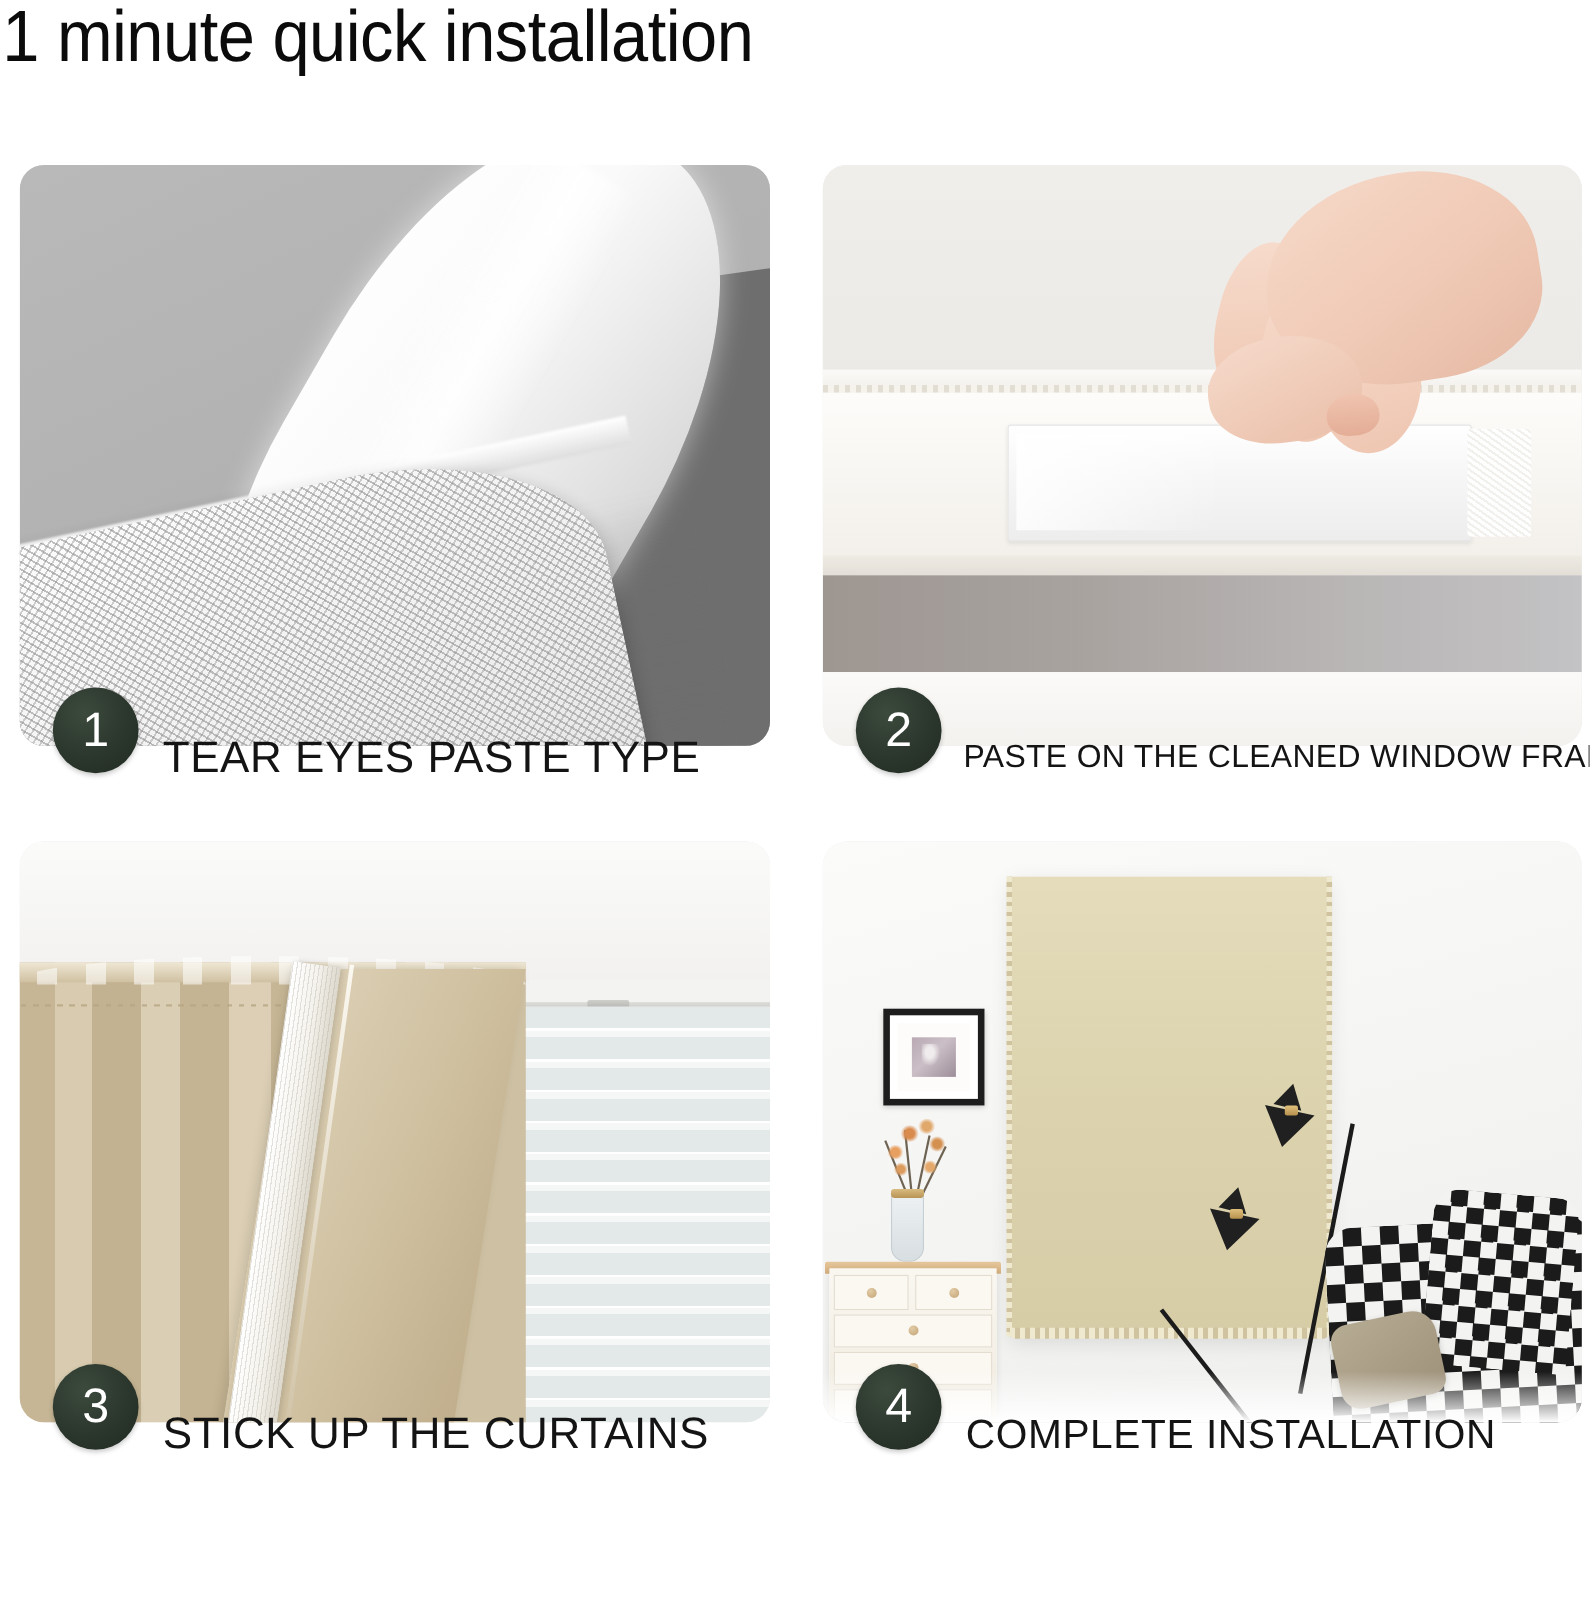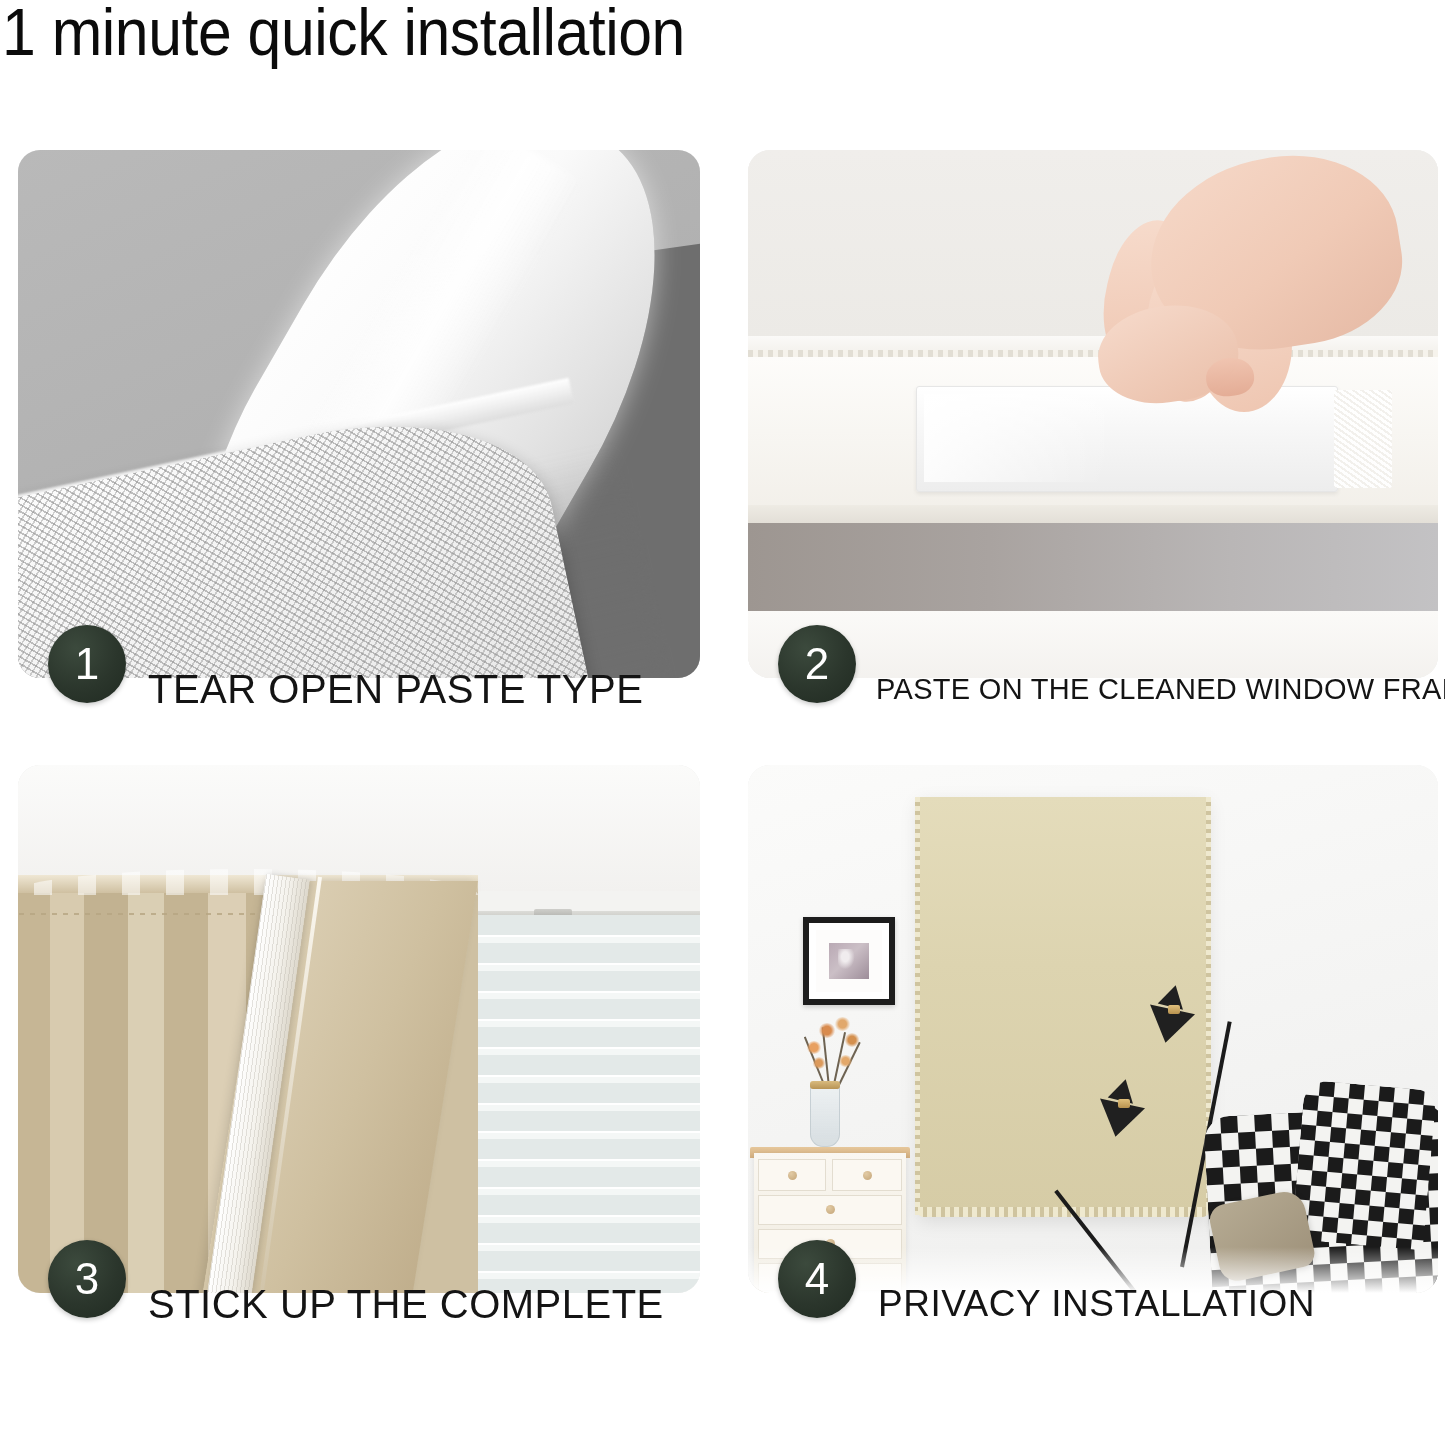--- a/index.html
+++ b/index.html
@@ -340,21 +340,21 @@
         <div class="p1-dark"></div>
         <div class="p1-white-band"></div>
         <div class="p1-sheen"></div>
         <div class="p1-shadow-bl"></div>
         <div class="p1-mesh-edge"></div>
         <div class="p1-mesh"></div>
       </div>
     </div>
     <div class="caption">
       <div class="badge">1</div>
-      <div class="cap-text">TEAR OPEN PASTE TYPE</div>
+      <div class="cap-text">TEAR EYES PASTE TYPE</div>
     </div>
   </div>
 
   <div class="cell c2">
     <div class="photo">
       <div class="p2">
         <div class="p2-wallTop"></div>
         <div class="p2-frameTop"></div>
         <div class="p2-ridge"></div>
         <div class="p2-frameMid"></div>
@@ -391,21 +391,21 @@
         <div class="p3-curtain-head"></div>
         <div class="p3-wave"></div>
         <div class="p3-stitch"></div>
         <div class="p3-fold"></div>
         <div class="p3-foldedge"></div>
         <div class="p3-velcro"></div>
       </div>
     </div>
     <div class="caption">
       <div class="badge">3</div>
-      <div class="cap-text">STICK UP THE COMPLETE</div>
+      <div class="cap-text">STICK UP THE CURTAINS</div>
     </div>
   </div>
 
   <div class="cell c4">
     <div class="photo">
       <div class="p4">
         <div class="p4-wall"></div>
 
         <div class="p4-blind"></div>
         <div class="p4-blind-hem"></div>
@@ -454,17 +454,17 @@
         <div class="p4-collar" style="left:370px;top:334px;"></div>
 
         <div class="p4-chair"></div>
         <div class="p4-chair-back"></div>
         <div class="p4-pillow"></div>
         <div class="p4-floorline"></div>
       </div>
     </div>
     <div class="caption">
       <div class="badge">4</div>
-      <div class="cap-text med">PRIVACY INSTALLATION</div>
+      <div class="cap-text med">COMPLETE INSTALLATION</div>
     </div>
   </div>
 
 </div>
 
 </body></html>

